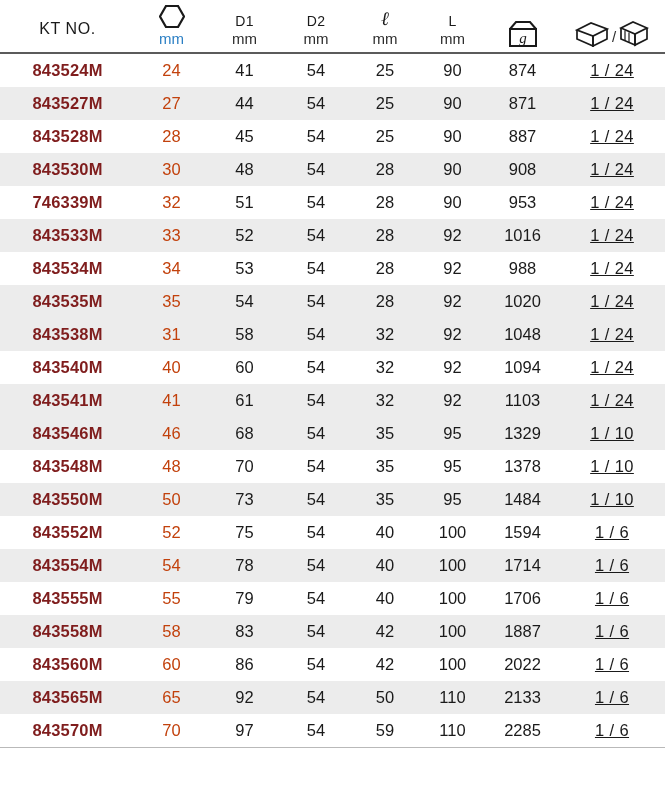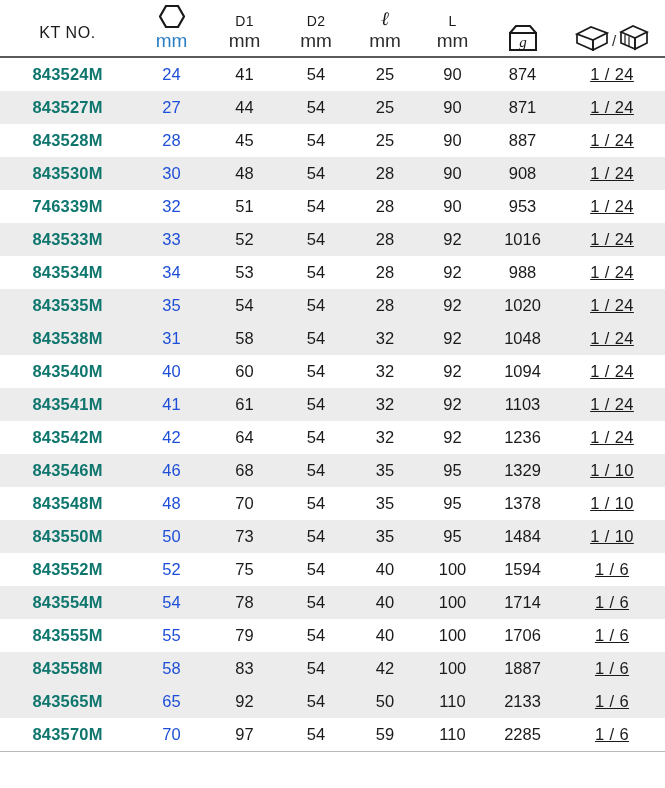--- a/index.html
+++ b/index.html
@@ -46,21 +46,21 @@
     color: #1a1a1a;
     letter-spacing: .3px;
   }
   .head-kt {
     font-size: 16px;
     color: #1a1a1a;
     letter-spacing: .6px;
     padding-bottom: 9px;
   }
   .head-unit {
-    font-size: 19px;
+    font-size: 15px;
     color: #2d2d2d;
     margin-top: 2px;
   }
   .head-unit.blue { color: #2b7fc4; }
   .head-icon {
     display: block;
     height: 22px;
     margin-bottom: 1px;
   }
   .head-icon svg { display: block; }
@@ -77,24 +77,24 @@
     text-align: center;
     padding: 0;
     border: none;
   }
   tbody tr.odd td { background: #ffffff; }
   tbody tr.even td { background: #ececec; }
 
   td.kt {
     font-weight: bold;
     letter-spacing: .2px;
-    color: #0f766e;
+    color: #7f1d1d;
   }
   td.mm {
-    color: #1d4ed8;
+    color: #c2410c;
     margin-top: 28px;
   }
   td.pack {
     letter-spacing: .4px;
     text-decoration: underline;
   }
   tbody tr:last-child td {
     border-bottom: 1px solid #b9b9b9;
   }
 
@@ -308,30 +308,20 @@
       <tr class="even">
         <td class="kt">843541M</td>
         <td class="mm">41</td>
         <td class="d1">61</td>
         <td class="d2">54</td>
         <td class="l">32</td>
         <td class="Lc">92</td>
         <td class="g">1103</td>
         <td class="pack">1 / 24</td>
       </tr>
-      <tr class="odd">
-        <td class="kt">843542M</td>
-        <td class="mm">42</td>
-        <td class="d1">64</td>
-        <td class="d2">54</td>
-        <td class="l">32</td>
-        <td class="Lc">92</td>
-        <td class="g">1236</td>
-        <td class="pack">1 / 24</td>
-      </tr>
       <tr class="even">
         <td class="kt">843546M</td>
         <td class="mm">46</td>
         <td class="d1">68</td>
         <td class="d2">54</td>
         <td class="l">35</td>
         <td class="Lc">95</td>
         <td class="g">1329</td>
         <td class="pack">1 / 10</td>
       </tr>
@@ -388,20 +378,30 @@
       <tr class="even">
         <td class="kt">843558M</td>
         <td class="mm">58</td>
         <td class="d1">83</td>
         <td class="d2">54</td>
         <td class="l">42</td>
         <td class="Lc">100</td>
         <td class="g">1887</td>
         <td class="pack">1 / 6</td>
       </tr>
+      <tr class="odd">
+        <td class="kt">843560M</td>
+        <td class="mm">60</td>
+        <td class="d1">86</td>
+        <td class="d2">54</td>
+        <td class="l">42</td>
+        <td class="Lc">100</td>
+        <td class="g">2022</td>
+        <td class="pack">1 / 6</td>
+      </tr>
       <tr class="even">
         <td class="kt">843565M</td>
         <td class="mm">65</td>
         <td class="d1">92</td>
         <td class="d2">54</td>
         <td class="l">50</td>
         <td class="Lc">110</td>
         <td class="g">2133</td>
         <td class="pack">1 / 6</td>
       </tr>

